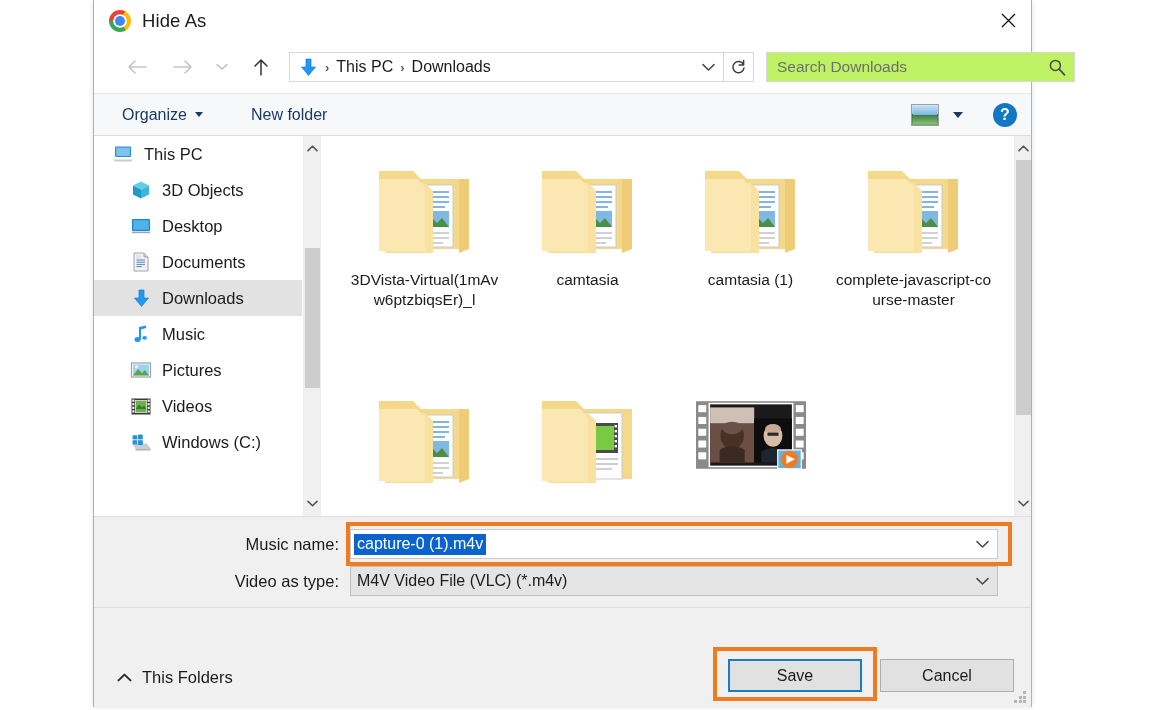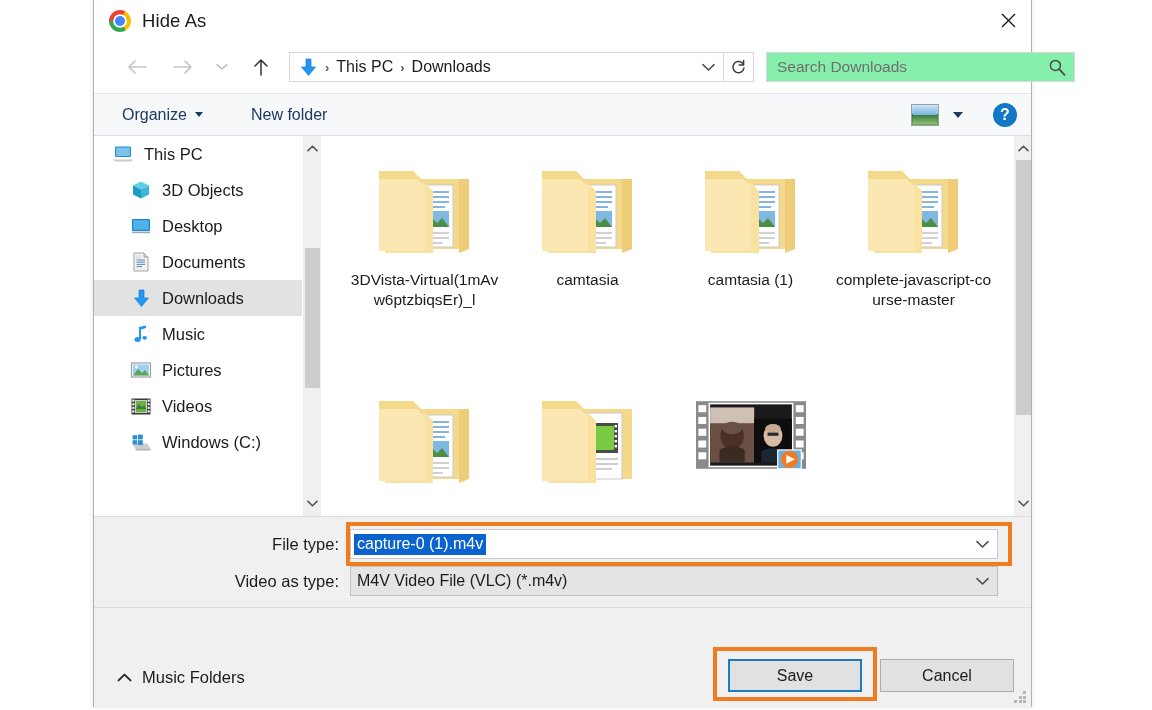--- a/index.html
+++ b/index.html
@@ -164,21 +164,21 @@
     align-items: center;
     justify-content: center;
   }
   .searchbox {
     position: relative;
     flex: none;
     width: 309px;
     height: 30px;
     margin-left: 12px;
     border: 1px solid #d8d8d8;
-    background: #86efac;
+    background: #bef264;
     box-sizing: border-box;
     display: flex;
     align-items: center;
   }
   .searchbox input {
     border: none;
     outline: none;
     background: transparent;
     font-family: "Liberation Sans", sans-serif;
     font-size: 15.5px;
@@ -931,21 +931,21 @@
             <path d="M1 1.4 L5.5 5.8 L10 1.4" stroke="#555" stroke-width="1.6" fill="none" stroke-linecap="round" stroke-linejoin="round"></path>
           </svg>
         </div>
       </div>
     </div>
   </div>
 
   <div class="form-area">
 
     <div class="form-row" style="top:12px; left:0;">
-      <div class="form-label" style="width:245px;">File type:</div>
+      <div class="form-label" style="width:245px;">Music name:</div>
       <div class="combo" style="width:648px; margin-left:11px;">
         <span class="combo-value selected-text">capture-0 (1).m4v</span>
         <span class="combo-caret">
           <svg width="13" height="9" viewBox="0 0 13 9">
             <path d="M1 1.6 L6.5 7 L12 1.6" stroke="#4a4a4a" stroke-width="1.5" fill="none" stroke-linecap="round" stroke-linejoin="round"></path>
           </svg>
         </span>
       </div>
     </div>
 
@@ -965,21 +965,21 @@
   </div>
 
   <div class="footer">
 
     <div class="hide-folders">
       <span class="hf-caret">
         <svg width="15" height="9" viewBox="0 0 15 9">
           <path d="M1.5 7.4 L7.5 1.6 L13.5 7.4" stroke="#2a2a2a" stroke-width="2" fill="none" stroke-linecap="round" stroke-linejoin="round"></path>
         </svg>
       </span>
-      <span>Music Folders</span>
+      <span>This Folders</span>
     </div>
 
     <div class="focus-ring" style="left:619px; top:39px; width:164px; height:54px;"></div>
 
     <div class="btn default" style="left:634px; top:51px;">
       <span>Save</span>
     </div>
 
     <div class="btn" style="left:786px; top:51px;">
       <span>Cancel</span>

